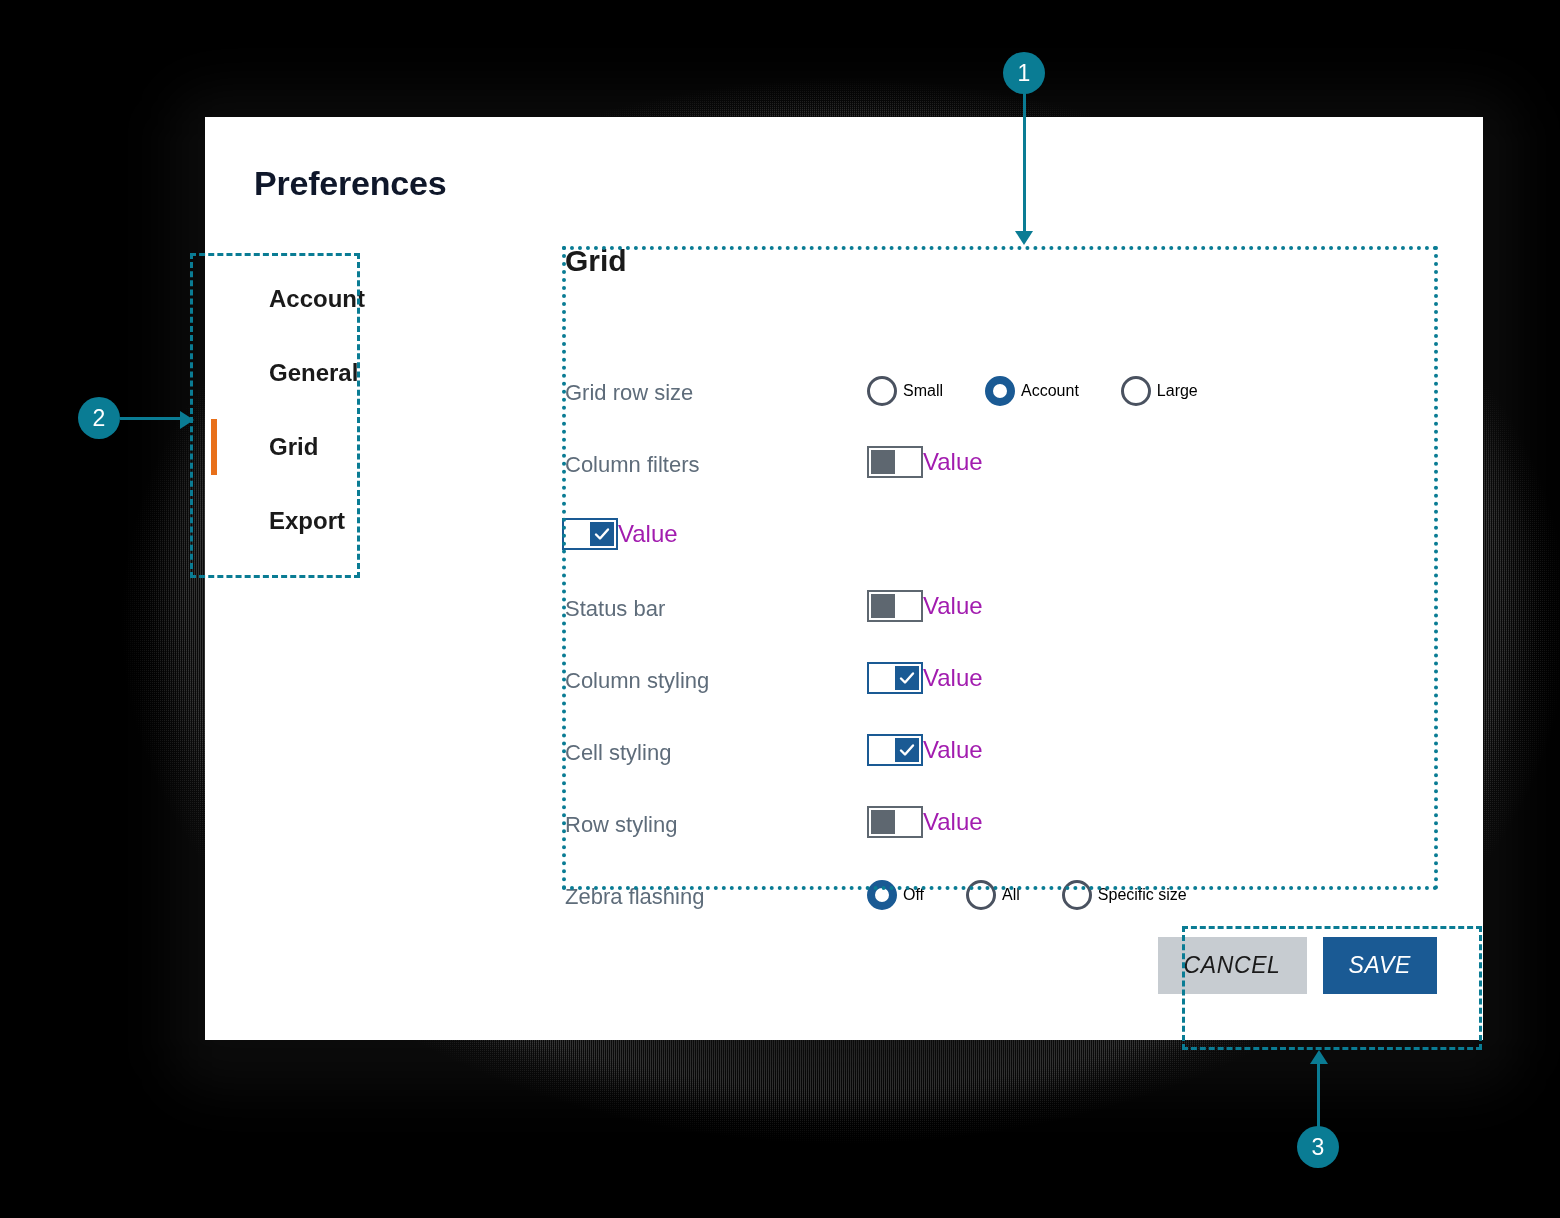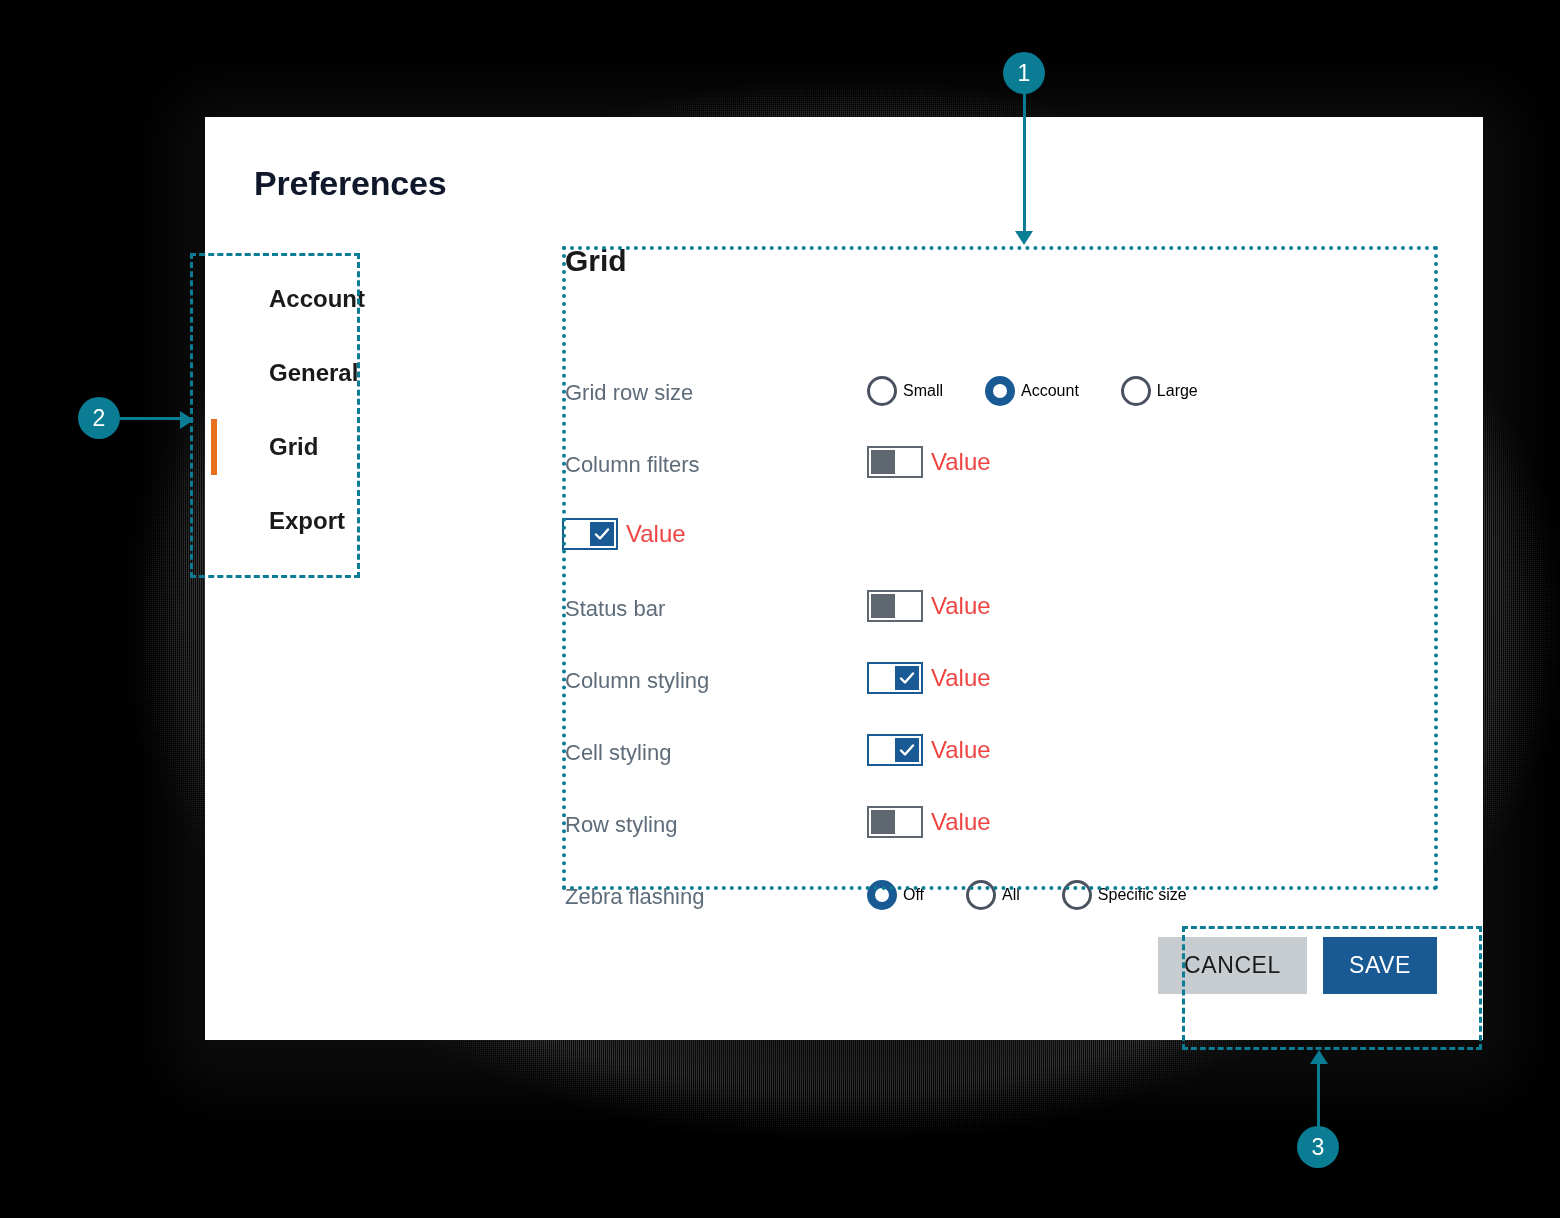--- a/index.html
+++ b/index.html
@@ -193,23 +193,23 @@
     position: absolute;
     top: 2px; right: 2px;
     width: 24px; height: 24px;
     display: none;
     align-items: center;
     justify-content: center;
   }
   .toggle.on .check { display: flex; }
   .toggle .check svg { display: block; }
   .toggle-label {
-    margin-left: 8px;
+    margin-left: 0;
     font-size: 24px;
-    color: #ef4444;
+    color: #a21caf;
   }
 
   
   .footer {
     position: absolute;
     right: 46px; bottom: 46px;
     display: flex;
     gap: 16px;
   }
   .btn {
@@ -217,20 +217,21 @@
     padding: 8px 26px;
     border: none;
     font-family: "Liberation Sans", sans-serif;
     font-size: 23px;
     font-weight: 400;
     letter-spacing: 0.6px;
     cursor: pointer;
     display: flex;
     align-items: center;
     justify-content: center;
+    font-style: italic;
   }
   .btn.cancel { background: #c7ccd1; color: #1a1a1a; }
   .btn.save   { background: #1a5a94; color: #ffffff; }
 
   
   .anno-box {
     position: absolute;
     pointer-events: none;
   }
   .dotted {

